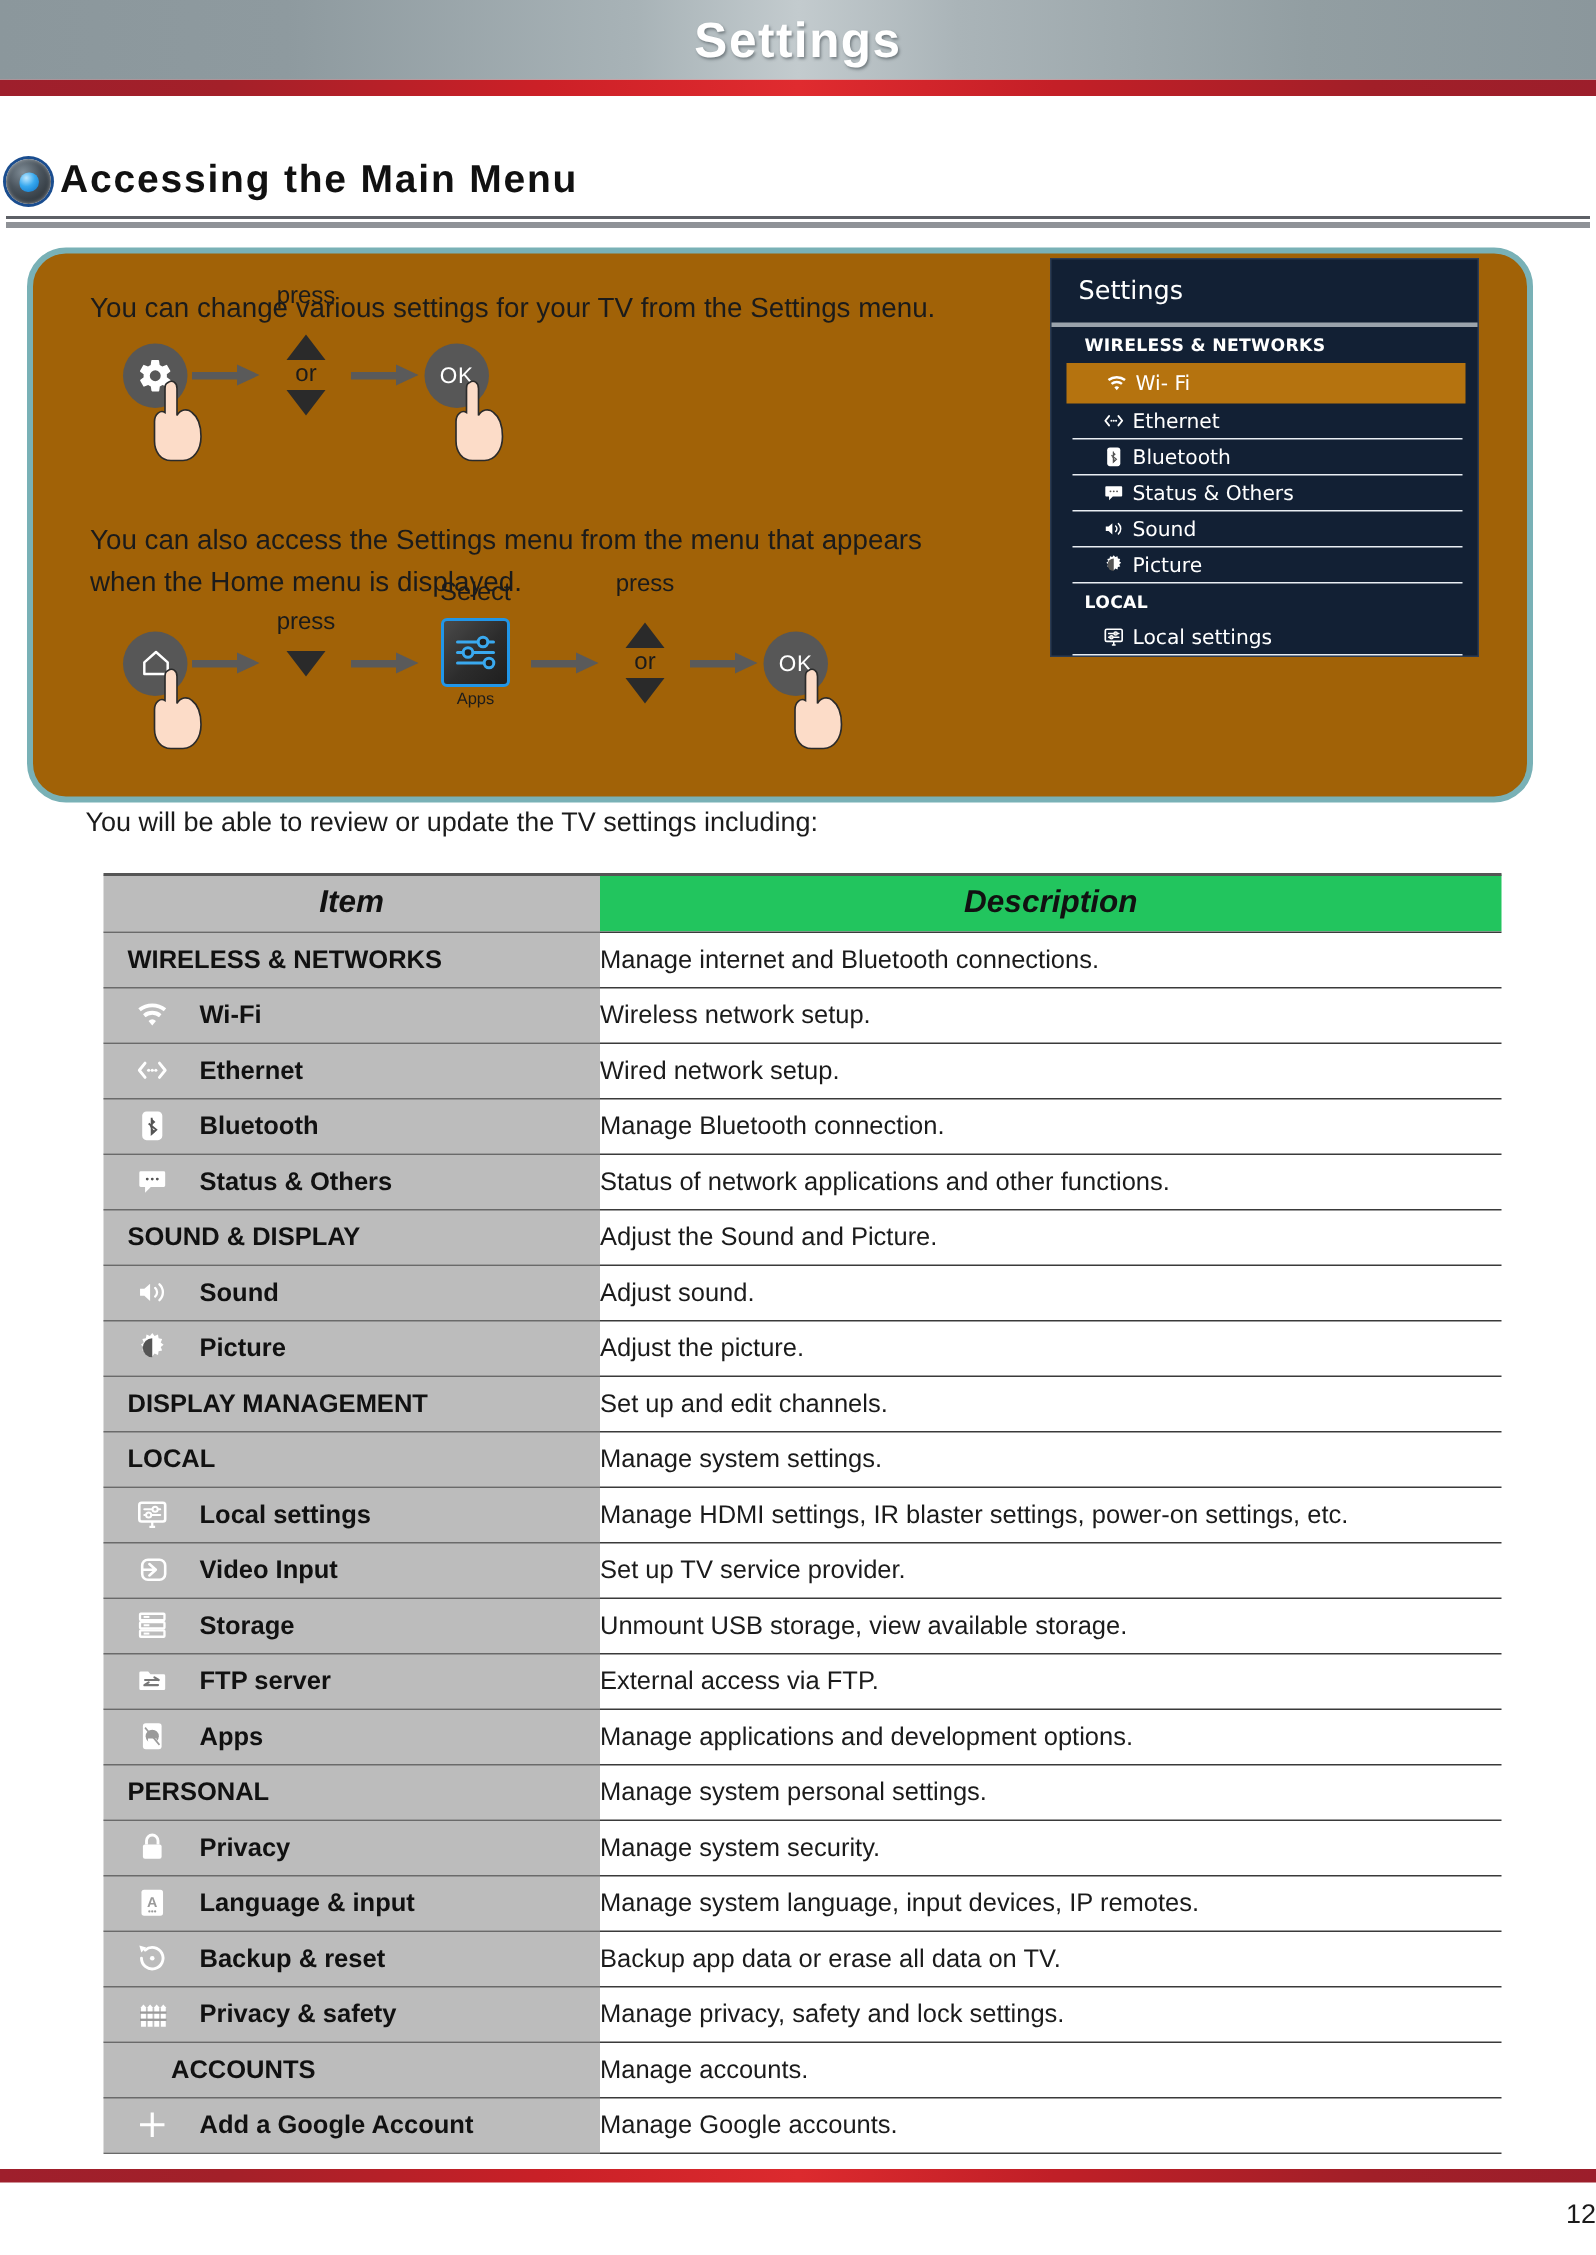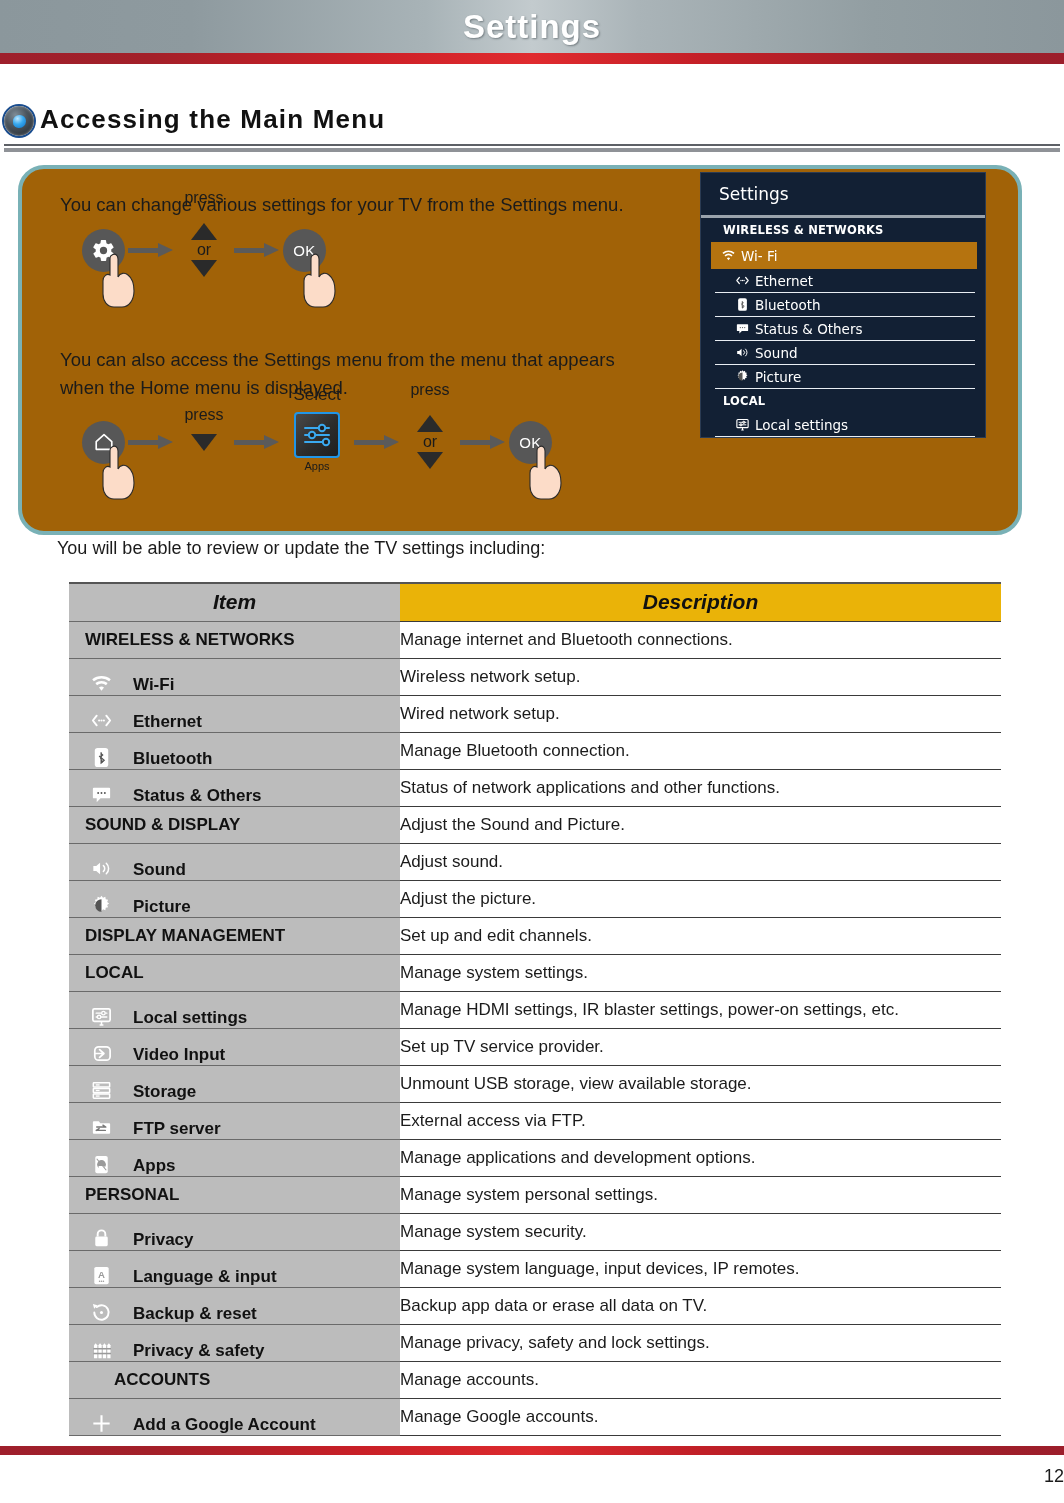--- a/index.html
+++ b/index.html
@@ -165,21 +165,21 @@
   }
   .tv-row {
     display: flex; align-items: center;
     height: 24px; padding-left: 14px;
     color: #ffffff; font-size: 13.5px;
     border-bottom: 1px solid #e9eef3;
     margin: 0 10px 0 14px;
   }
   .tv-row.sel {
     background: #b5730f; border-bottom: none;
-    margin: 0 8px 0 10px; padding-left: 4px; height: 27px;
+    margin: 0 8px 0 10px; padding-left: 20px; height: 27px;
   }
   .tv-ico {
     width: 26px; flex: none;
     display: flex; align-items: center; justify-content: center;
   }
 
   
   .subcap {
     position: absolute; left: 57px; top: 538px;
     font-size: 18px; color: #1b1b1b;
@@ -206,24 +206,24 @@
     padding-left: 17px;
     font-size: 17px; color: #1b1b1b;
     height: 36px;
   }
   .hdr-item, .hdr-desc {
     height: 38px;
     font-size: 21px; font-weight: bold; font-style: italic;
     color: #111111;
   }
   .hdr-item { background: #bcbcbc; padding-left: 24px; border-top: 2px solid #555; border-bottom: 1px solid #6a6a6a; }
-  .hdr-desc { background: #eab308; padding-left: 21px; border-top: 2px solid #555; border-bottom: 1px solid #3a3a3a; }
+  .hdr-desc { background: #22c55e; padding-left: 21px; border-top: 2px solid #555; border-bottom: 1px solid #3a3a3a; }
 
   .cat-cell { padding-left: 16px; height: 36px; font-size: 17px; font-weight: bold; color: #111; }
-  .sub-cell { height: 36px; display: flex; align-items: flex-end; }
+  .sub-cell { height: 36px; display: flex; align-items: center; }
   .sub-ico {
     width: 64px; flex: none;
     display: flex; align-items: center; justify-content: center;
   }
   .sub-lbl { font-size: 17px; font-weight: bold; color: #111; }
 
   
   .footer-rule {
     position: absolute; left: 0; top: 1446px;
     width: 1064px; height: 9px;

